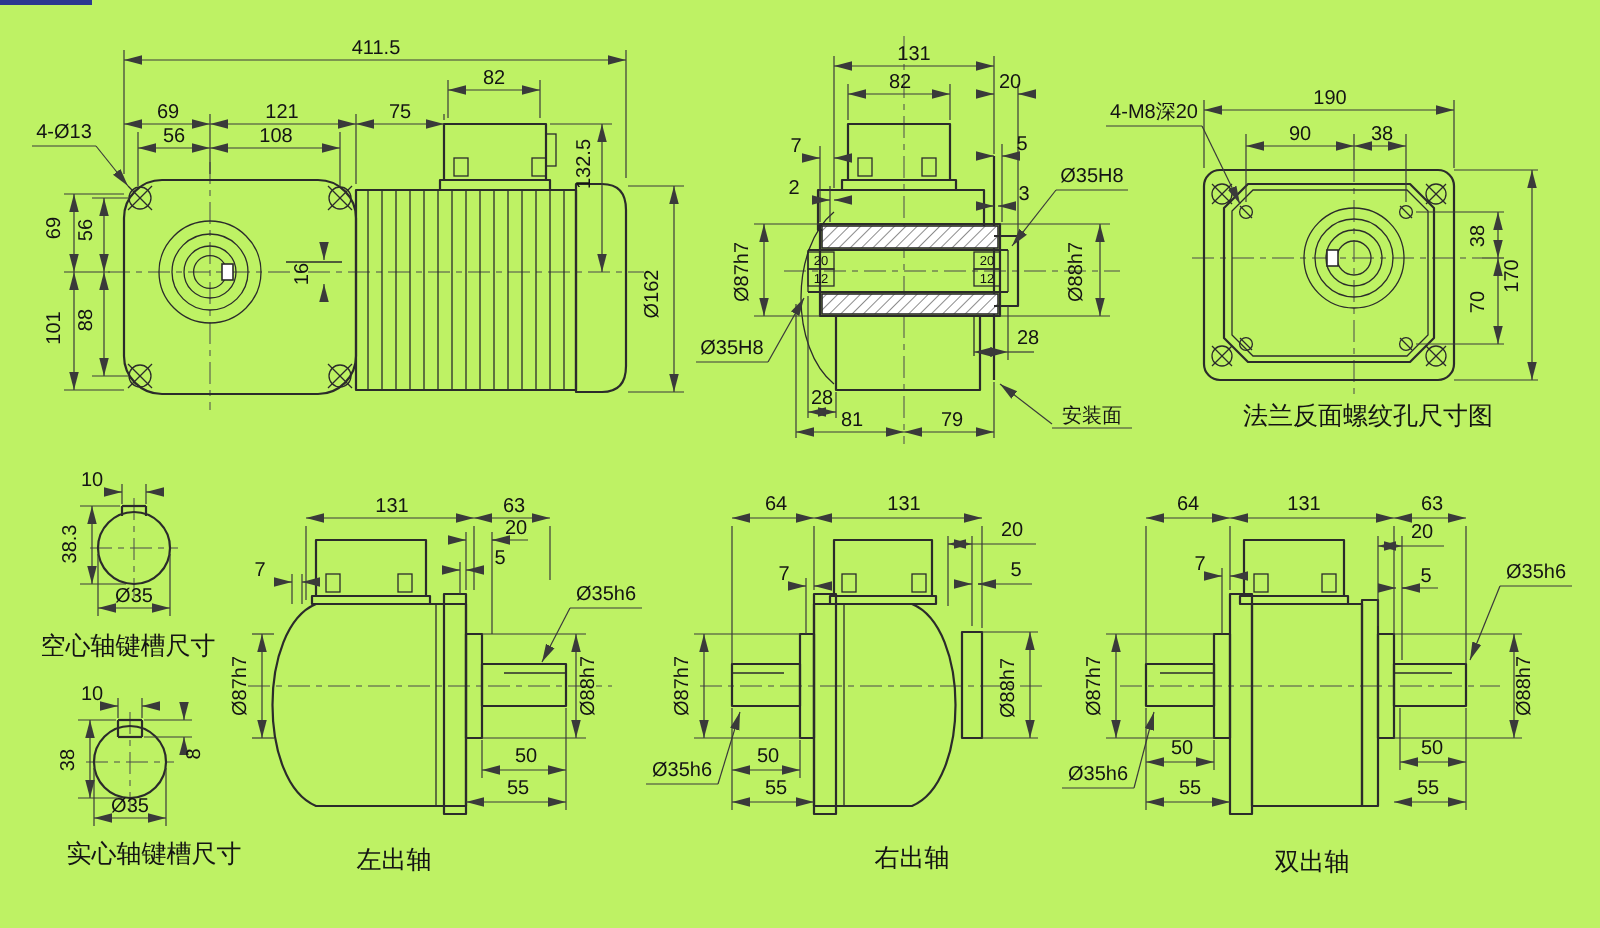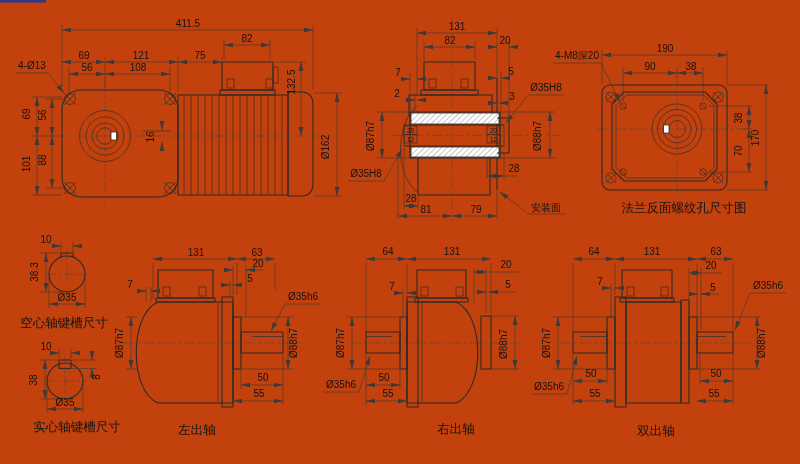--- a/index.html
+++ b/index.html
@@ -1,16 +1,16 @@
 <!DOCTYPE html>
 <html><head>
 <meta charset="utf-8">
 <style>
   html,body{margin:0;padding:0;background:#fff;}
-  .stage{position:relative;width:800px;height:464px;background:#c2410c;overflow:hidden;}
+  .stage{position:relative;width:800px;height:464px;background:#bef264;overflow:hidden;}
   svg{display:block;}
   .ol{fill:none;stroke:#2b2b2b;stroke-width:1.1;stroke-linejoin:round;}
   .t {fill:none;stroke:#2b2b2b;stroke-width:0.65;}
   .dim{fill:none;stroke:#3a3a3a;stroke-width:0.6;}
   .cl{fill:none;stroke:#4a4a4a;stroke-width:0.5;stroke-dasharray:11 3 3 3;}
   .hatchr{stroke:#2b2b2b;stroke-width:0.8;fill:url(#hatch);}
   text{font-family:"Liberation Sans","DejaVu Sans",sans-serif;fill:#141414;}
   .dt{font-size:10px;text-anchor:middle;}
   .dts{font-size:6.5px;text-anchor:middle;}
   .cap{font-size:12.5px;text-anchor:middle;}

